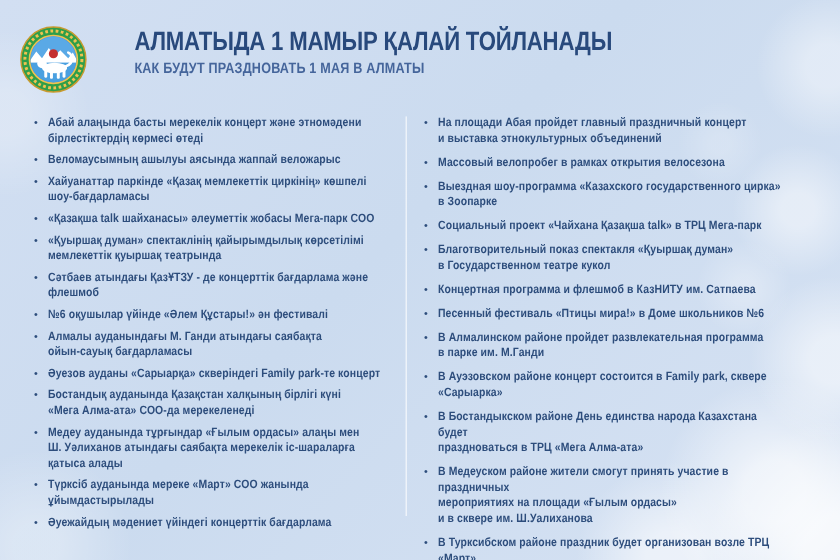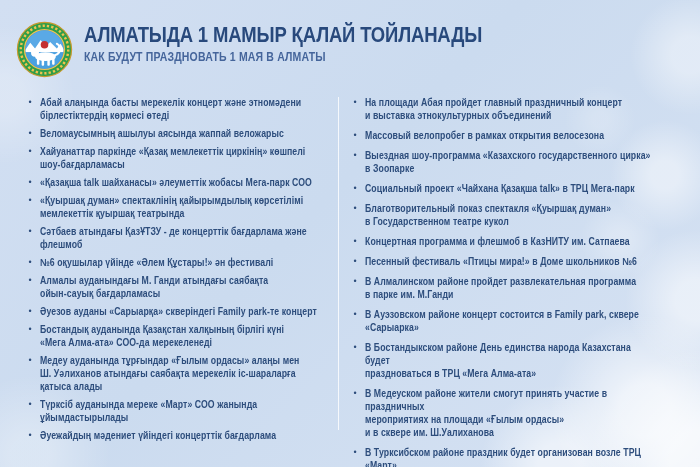--- a/index.html
+++ b/index.html
@@ -17,21 +17,21 @@
       radial-gradient(circle at 700px 460px, rgba(255,255,255,.70) 0 30px, rgba(255,255,255,0) 110px),
       radial-gradient(circle at 30px 455px,  rgba(255,255,255,.30) 0 20px, rgba(255,255,255,0) 80px),
       radial-gradient(circle at 5px 95px,    rgba(255,255,255,.25) 0 18px, rgba(255,255,255,0) 70px),
       linear-gradient(135deg, #d2dff2 0%, #cbdbef 45%, #d6e2f3 100%);
   }
   .blossoms { position:absolute; inset:0; pointer-events:none;
     background:
       radial-gradient(circle at 620px 240px, rgba(255,255,255,.25) 0 10px, rgba(255,255,255,0) 40px),
       radial-gradient(circle at 600px 120px, rgba(255,255,255,.18) 0 8px,  rgba(255,255,255,0) 36px);
   }
-  .header { position:absolute; left:16px; top:21px; display:flex; align-items:flex-start; }
+  .header { position:absolute; left:16px; top:21px; display:flex; align-items:flex-start;gap:28px; }
   .emblem { width:57px; height:57px; display:block; }
   .titles { margin-left:11px; padding-top:1px; }
   .title {
     font-size:22px; font-weight:bold; color:#28497c;
     line-height:26px; white-space:nowrap;
     transform:scaleX(.84); transform-origin:left top; letter-spacing:-.2px;
   }
   .subtitle {
     font-size:12.5px; font-weight:bold; color:#45659b;
     line-height:15px; margin-top:2px; white-space:nowrap;

